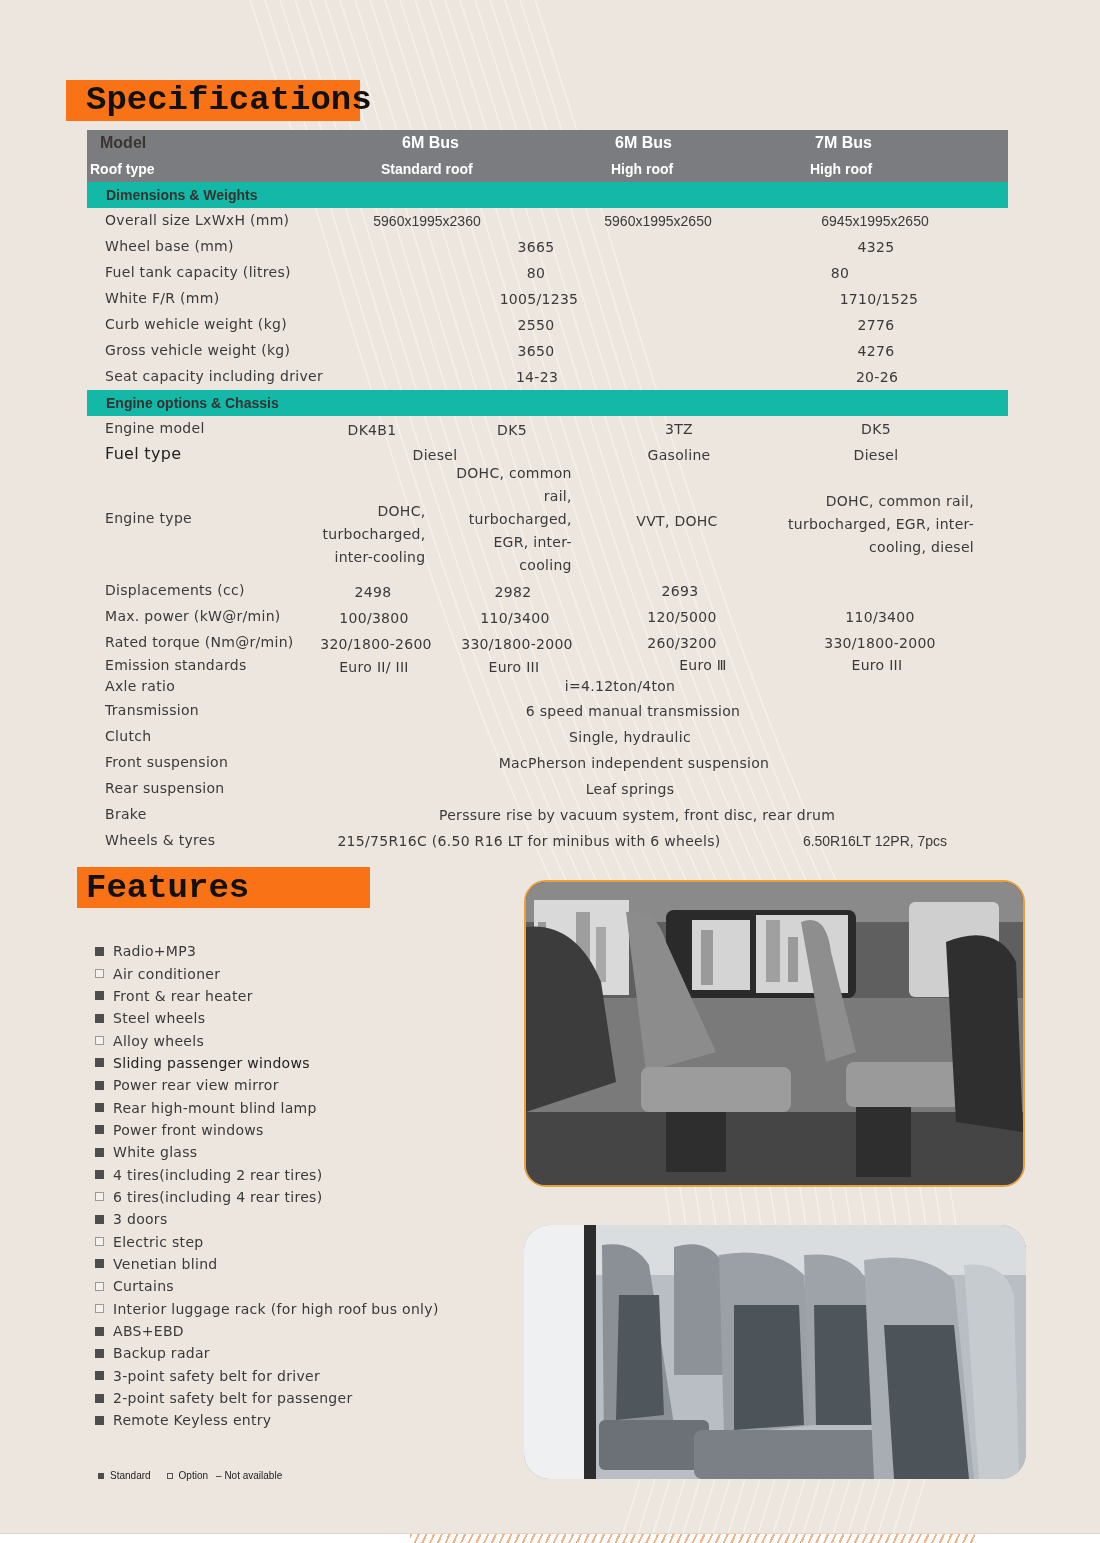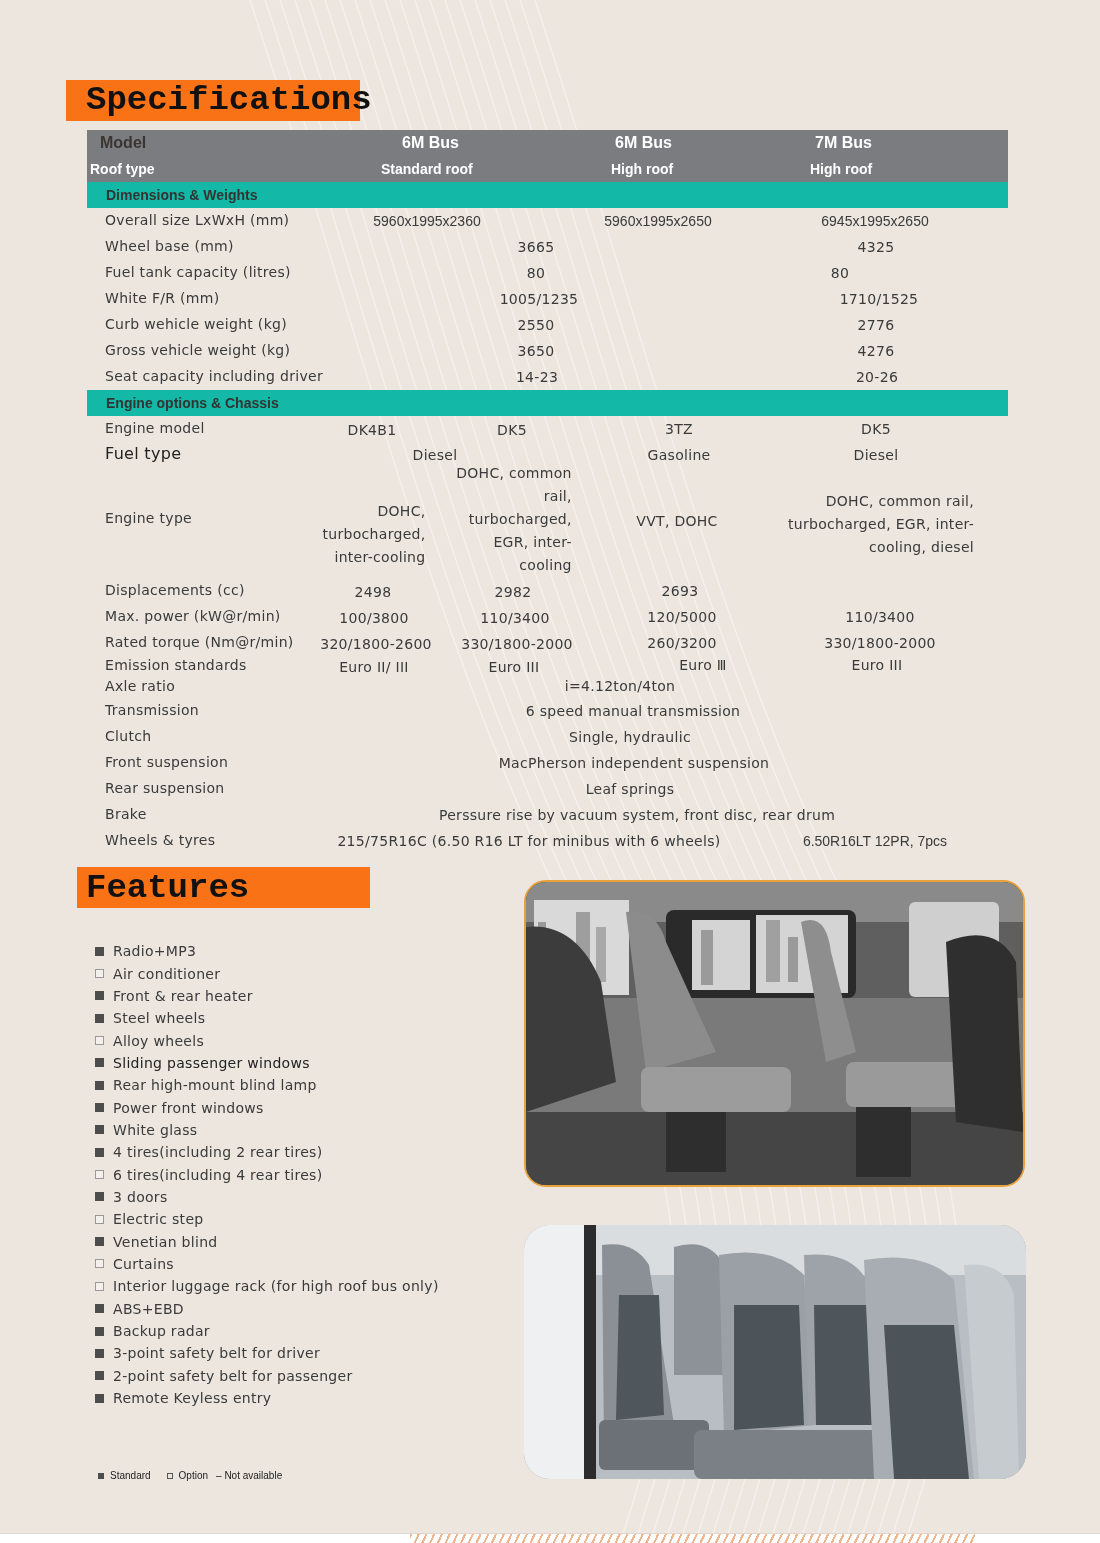--- a/index.html
+++ b/index.html
@@ -258,20 +258,24 @@
       <span class="box std"></span>
       <span>Steel wheels</span>
     </div>
   <div class="feat-item">
       <span class="box opt"></span>
       <span>Alloy wheels</span>
     </div>
   <div class="feat-item">
       <span class="box std"></span>
       <span style="color:#222">Sliding passenger windows</span>
+    </div>
+  <div class="feat-item">
+      <span class="box std"></span>
+      <span>Power rear view mirror</span>
     </div>
   <div class="feat-item">
       <span class="box std"></span>
       <span>Rear high-mount blind lamp</span>
     </div>
   <div class="feat-item">
       <span class="box std"></span>
       <span>Power front windows</span>
     </div>
   <div class="feat-item">

